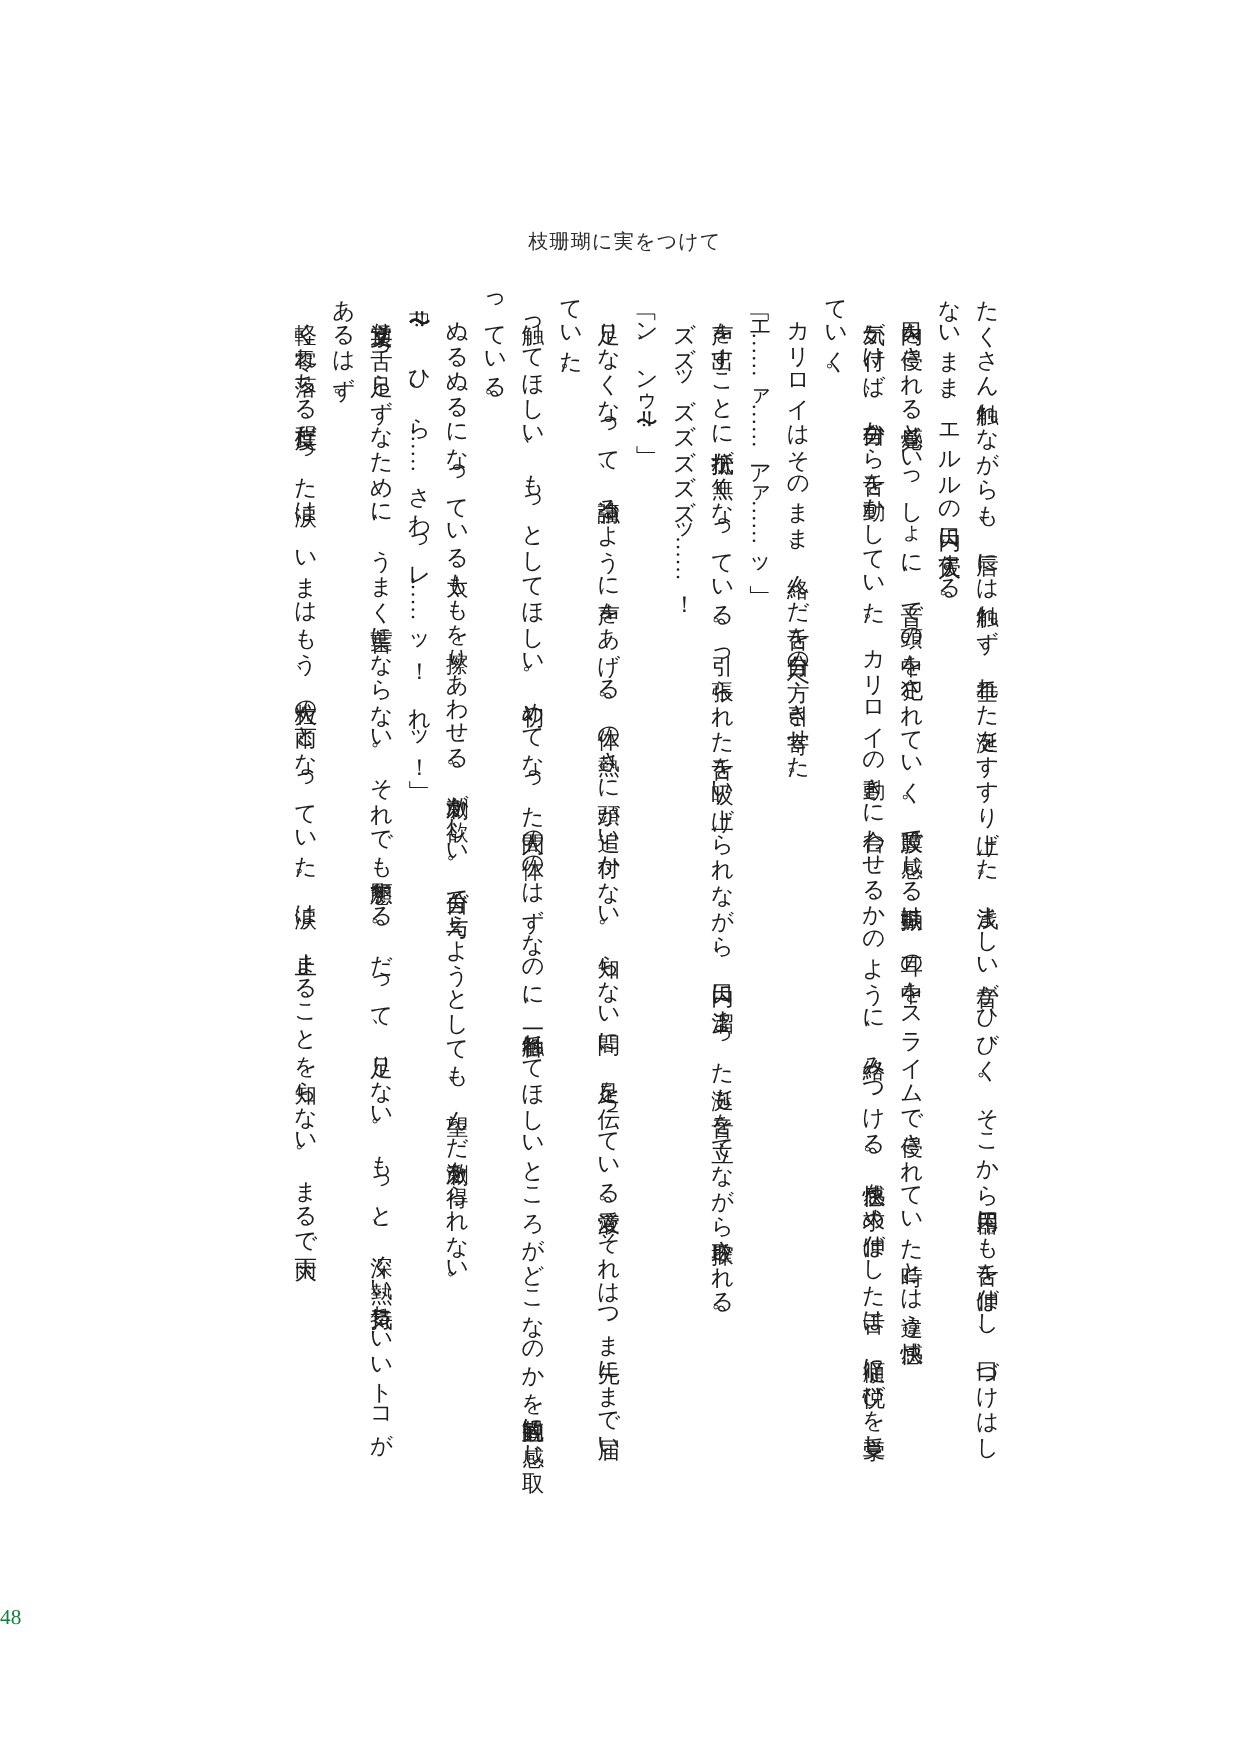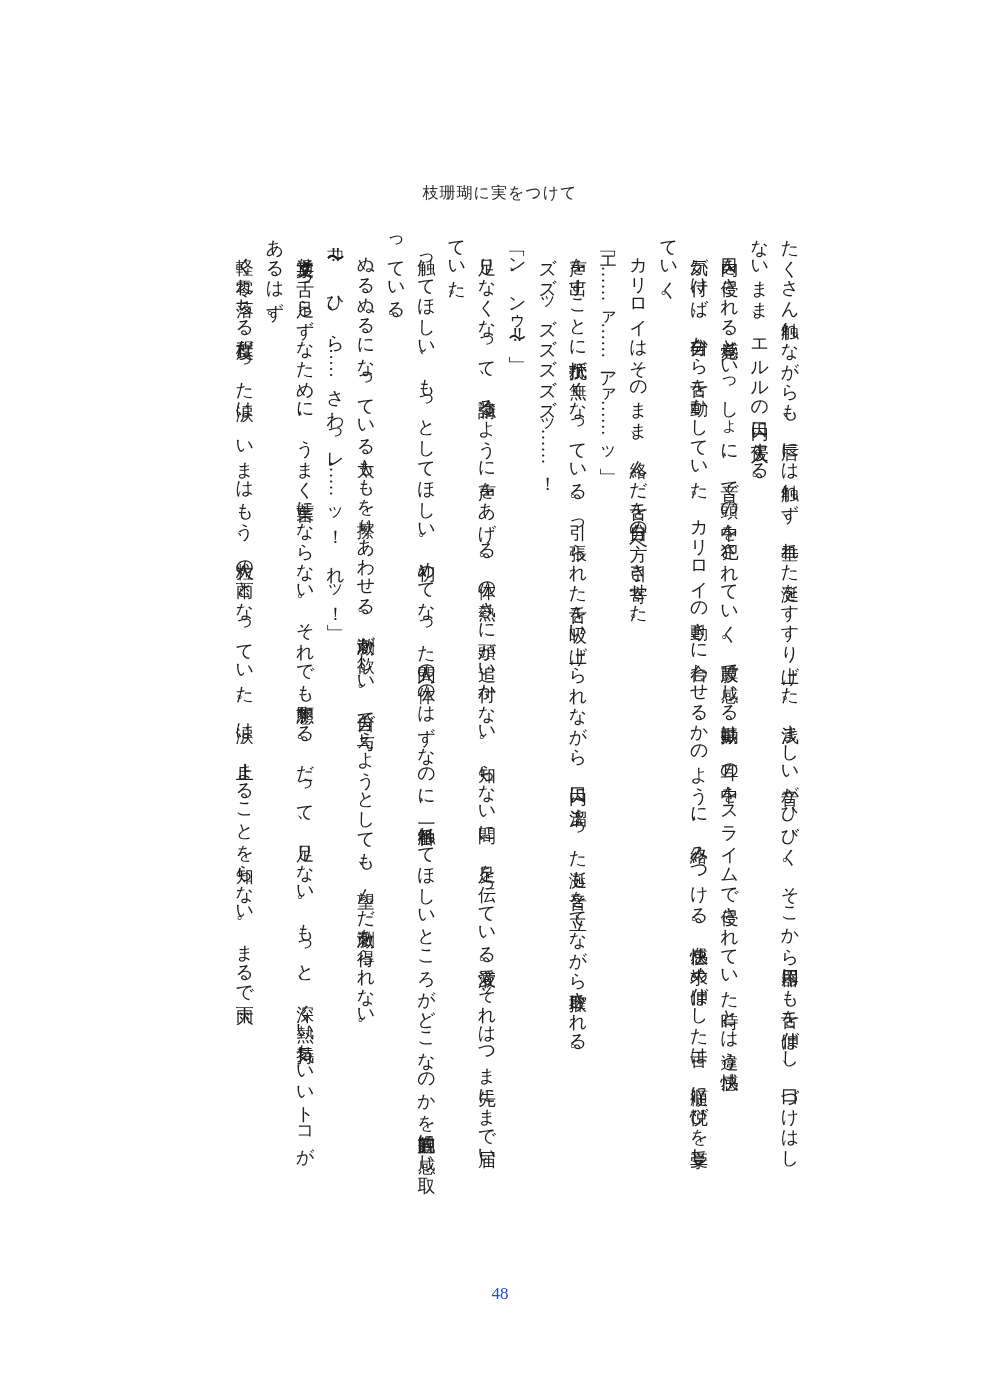--- a/index.html
+++ b/index.html
@@ -46,23 +46,23 @@
     text-indent: 0;
   }
   .para.tight {
     letter-spacing: -0.45px;
   }
   .page-number {
     position: absolute;
     top: 1284px;
     left: 0;
     width: 100%;
-    text-align: center;
+    text-align: left;
     font-size: 17px;
-    color: #1d4ed8;
+    color: #15803d;
   }
 </style>
 </head>
 <body>
 
 <div class="page">
 
   <div class="page-header">枝珊瑚に実をつけて</div>
 
   <div class="text-block">

